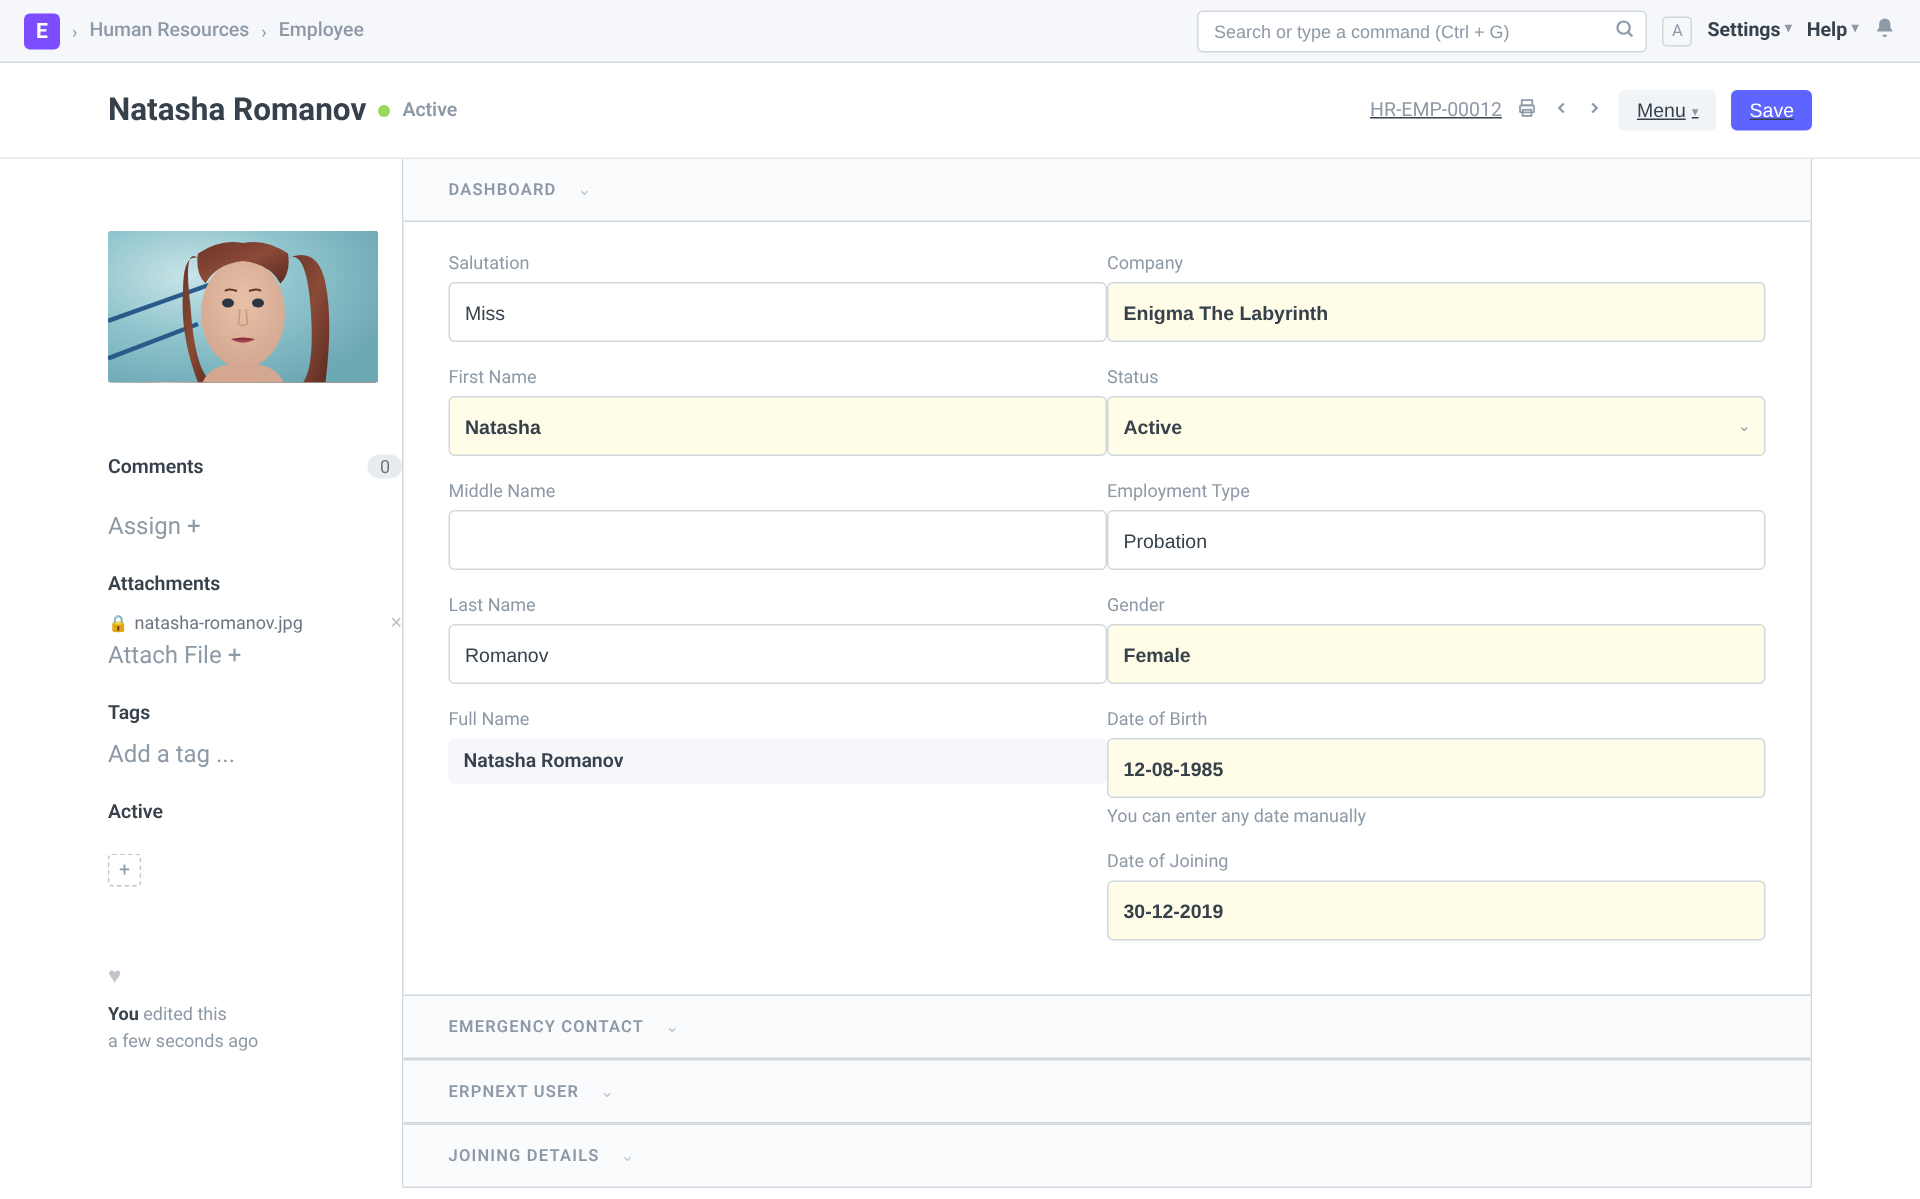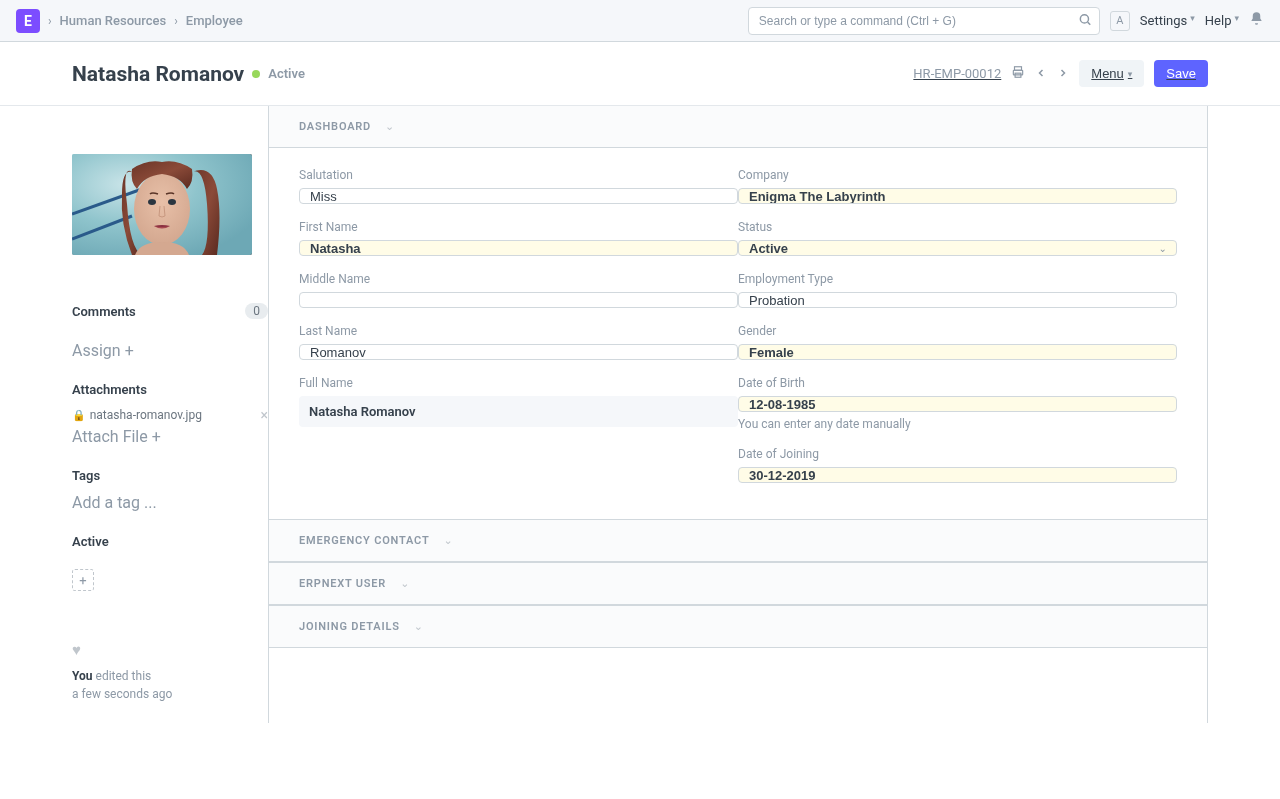--- a/index.html
+++ b/index.html
@@ -25,21 +25,21 @@
   border-radius: 4px;
   color: #fff;
   display: flex; align-items: center; justify-content: center;
   font-weight: 700; font-size: 14px;
 }
 .chev-sep { color: #8d99a6; font-size: 12px; padding: 0 2px; }
 .breadcrumb-link { color: #8d99a6; font-size: 13px; cursor: pointer; font-weight: 500; }
 .nav-right { display: flex; align-items: center; gap: 10px; }
 .search-wrap {
   position: relative;
-  width: 352px;
+  width: 300px;
 }
 .search-input {
   width: 100%;
   height: 28px;
   padding: 0 30px 0 10px;
   border: 1px solid #d1d8dd;
   border-radius: 4px;
   background: #fff;
   font-size: 12px;
   color: #36414c;
@@ -49,21 +49,21 @@
   position: absolute; right: 8px; top: 50%; transform: translateY(-50%);
   color: #8d99a6; font-size: 14px;
 }
 .nav-user {
   width: 20px; height: 20px;
   border: 1px solid #d1d8dd;
   border-radius: 3px;
   display: flex; align-items: center; justify-content: center;
   color: #8d99a6; font-size: 11px;
 }
-.nav-btn { color: #36414c; font-size: 13px; cursor: pointer; font-weight: 400; display: flex; align-items: flex-start; gap: 3px; }
+.nav-btn { color: #36414c; font-size: 13px; cursor: pointer; font-weight: 700; display: flex; align-items: flex-start; gap: 3px; }
 .caret { font-size: 9px; color: #8d99a6; }
 .bell-icon { color: #8d99a6; font-size: 15px; }
 
 .page-head {
   display: flex;
   justify-content: space-between;
   align-items: center;
   padding: 18px 72px;
   border-bottom: 1px solid #e4e8ec;
 }
@@ -177,21 +177,21 @@
 .col { flex: 1; }
 .field { margin-bottom: 16px; }
 .field-label {
   color: #8d99a6;
   font-size: 12px;
   margin-bottom: 6px;
   display: block;
 }
 .field-input {
   width: 100%;
-  height: 16px;
+  height: 40px;
   padding: 0 10px;
   border: 1px solid #d1d8dd;
   border-radius: 4px;
   font-size: 13px;
   color: #36414c;
   background: #fff;
 }
 .reqd { background: #fffce7; font-weight: 600; }
 .readonly {
   background: #f5f7fa;

